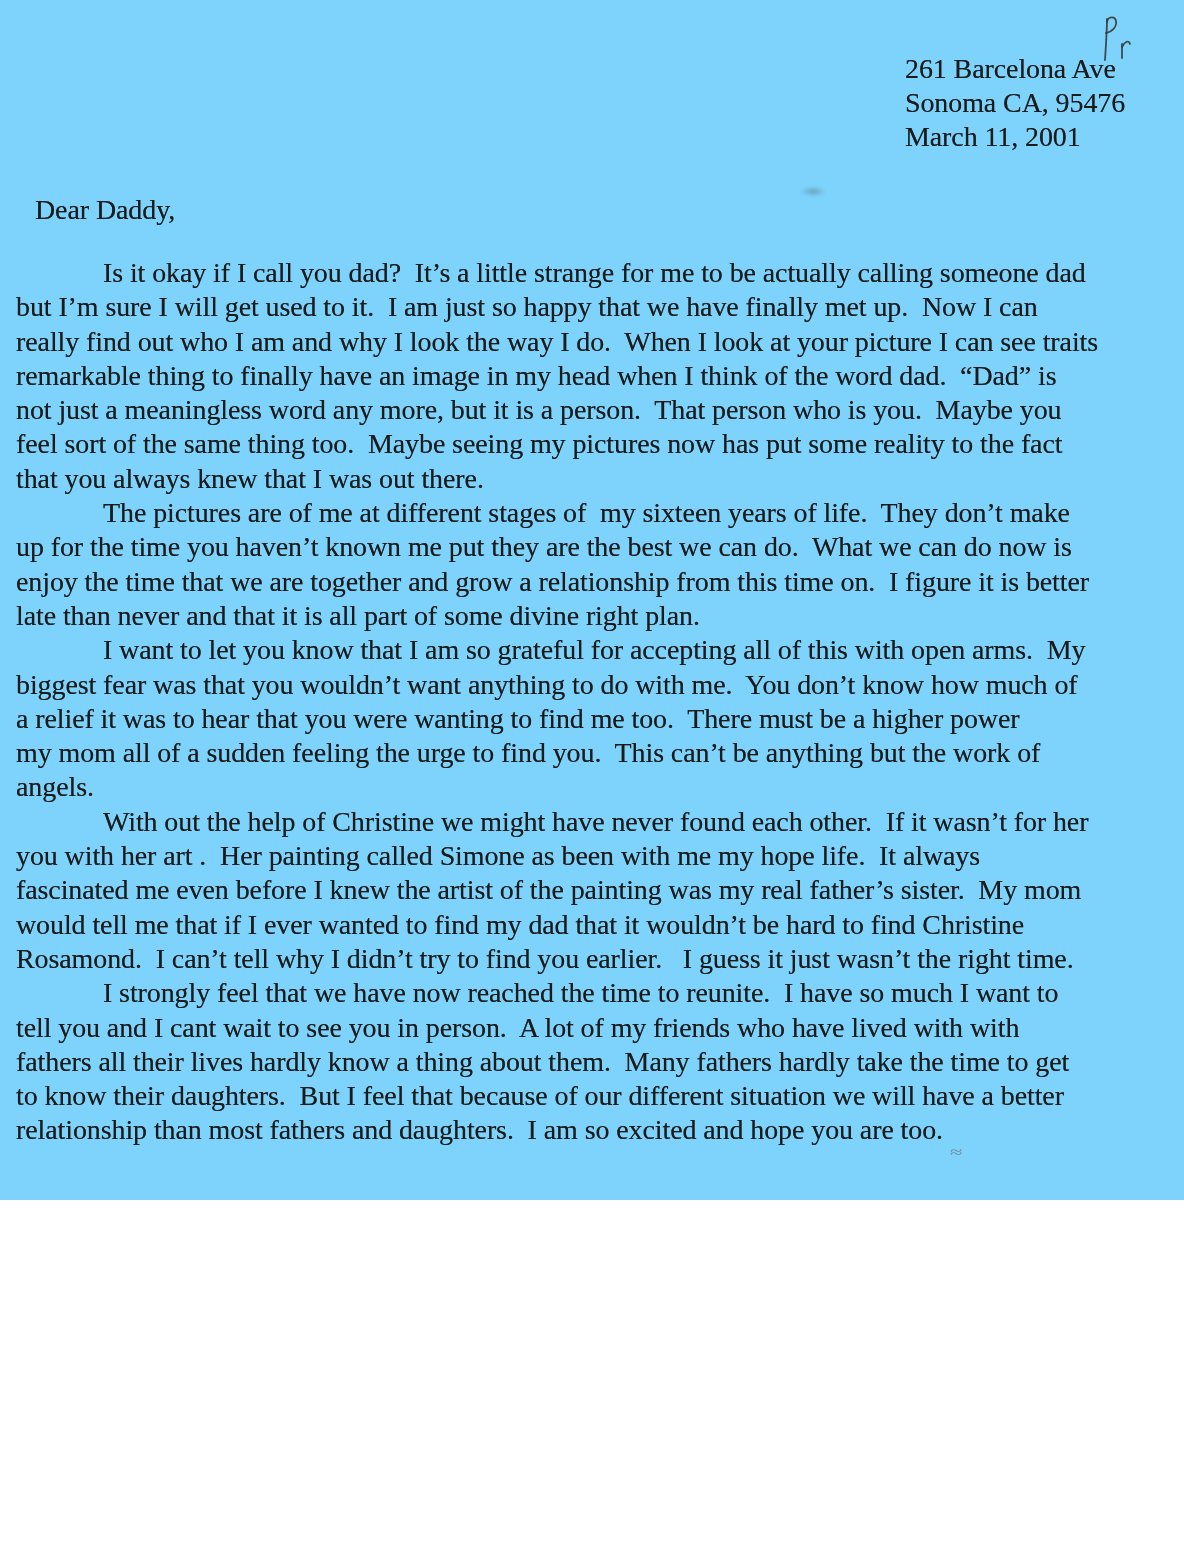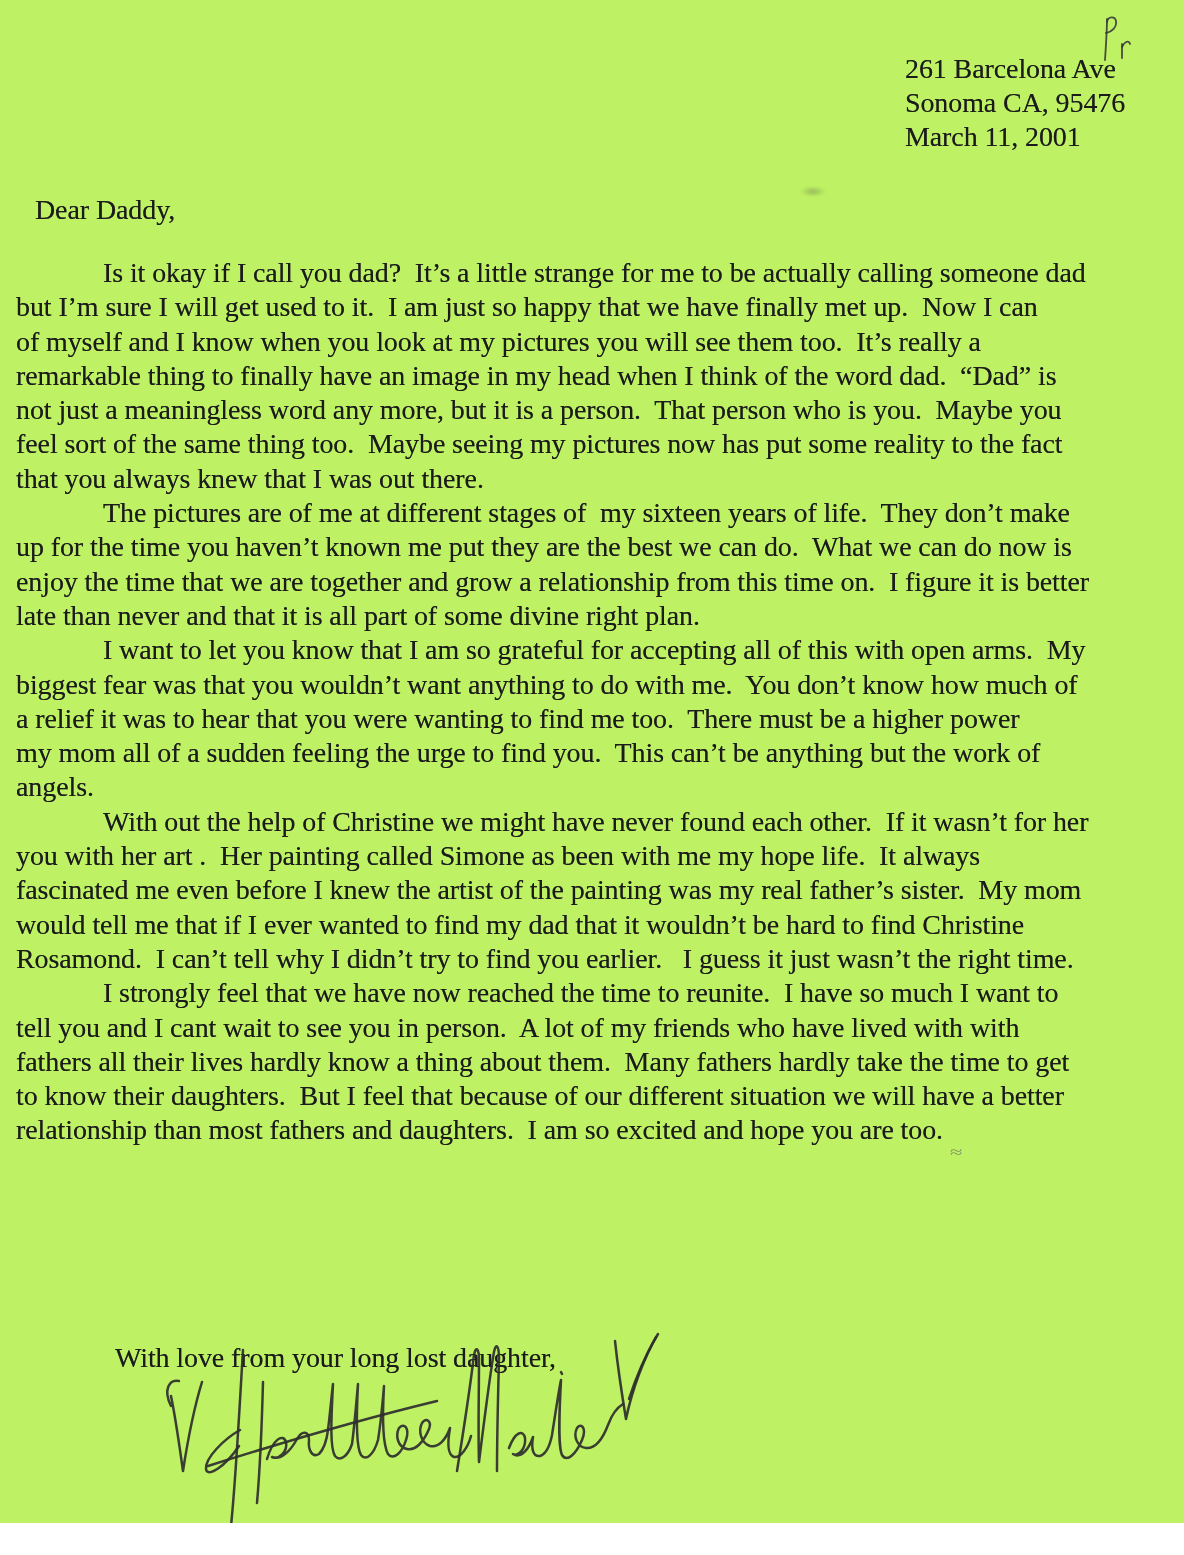--- a/index.html
+++ b/index.html
@@ -1,20 +1,20 @@
 <!DOCTYPE html>
 <html><head>
 <meta charset="utf-8">
 <style>
   html,body{margin:0;padding:0;}
   body{background:#ffffff;}
   .page{
     position:relative;
-    width:1184px;height:1523px;
-    background:#bef264;
+    width:1184px;height:1200px;
+    background:#7dd3fc;
     overflow:hidden;
     font-family:"Liberation Serif","DejaVu Serif",serif;
     color:#1b1b1b;
   }
   .scan-text{
     font-size:28px;
     letter-spacing:-0.1px;
     text-shadow:0 0 0.5px rgba(25,25,25,0.6);
   }
   
@@ -57,21 +57,21 @@
     <div>Sonoma CA, 95476</div>
     <div>March 11, 2001</div>
   </div>
 
   <div class="salutation scan-text">Dear Daddy,</div>
 
   <div class="letter-body scan-text">
     <div class="para">
         <div class="line first">Is it okay if I call you dad?  It’s a little strange for me to be actually calling someone dad</div>
         <div class="line">but I’m sure I will get used to it.  I am just so happy that we have finally met up.  Now I can</div>
-        <div class="line">of myself and I know when you look at my pictures you will see them too.  It’s really a</div>
+        <div class="line">really find out who I am and why I look the way I do.  When I look at your picture I can see traits</div>
         <div class="line">remarkable thing to finally have an image in my head when I think of the word dad.  “Dad” is</div>
         <div class="line">not just a meaningless word any more, but it is a person.  That person who is you.  Maybe you</div>
         <div class="line">feel sort of the same thing too.  Maybe seeing my pictures now has put some reality to the fact</div>
         <div class="line">that you always knew that I was out there.</div>
       </div>
     <div class="para">
         <div class="line first">The pictures are of me at different stages of  my sixteen years of life.  They don’t make</div>
         <div class="line">up for the time you haven’t known me put they are the best we can do.  What we can do now is</div>
         <div class="line">enjoy the time that we are together and grow a relationship from this time on.  I figure it is better</div>
         <div class="line">late than never and that it is all part of some divine right plan.</div>

